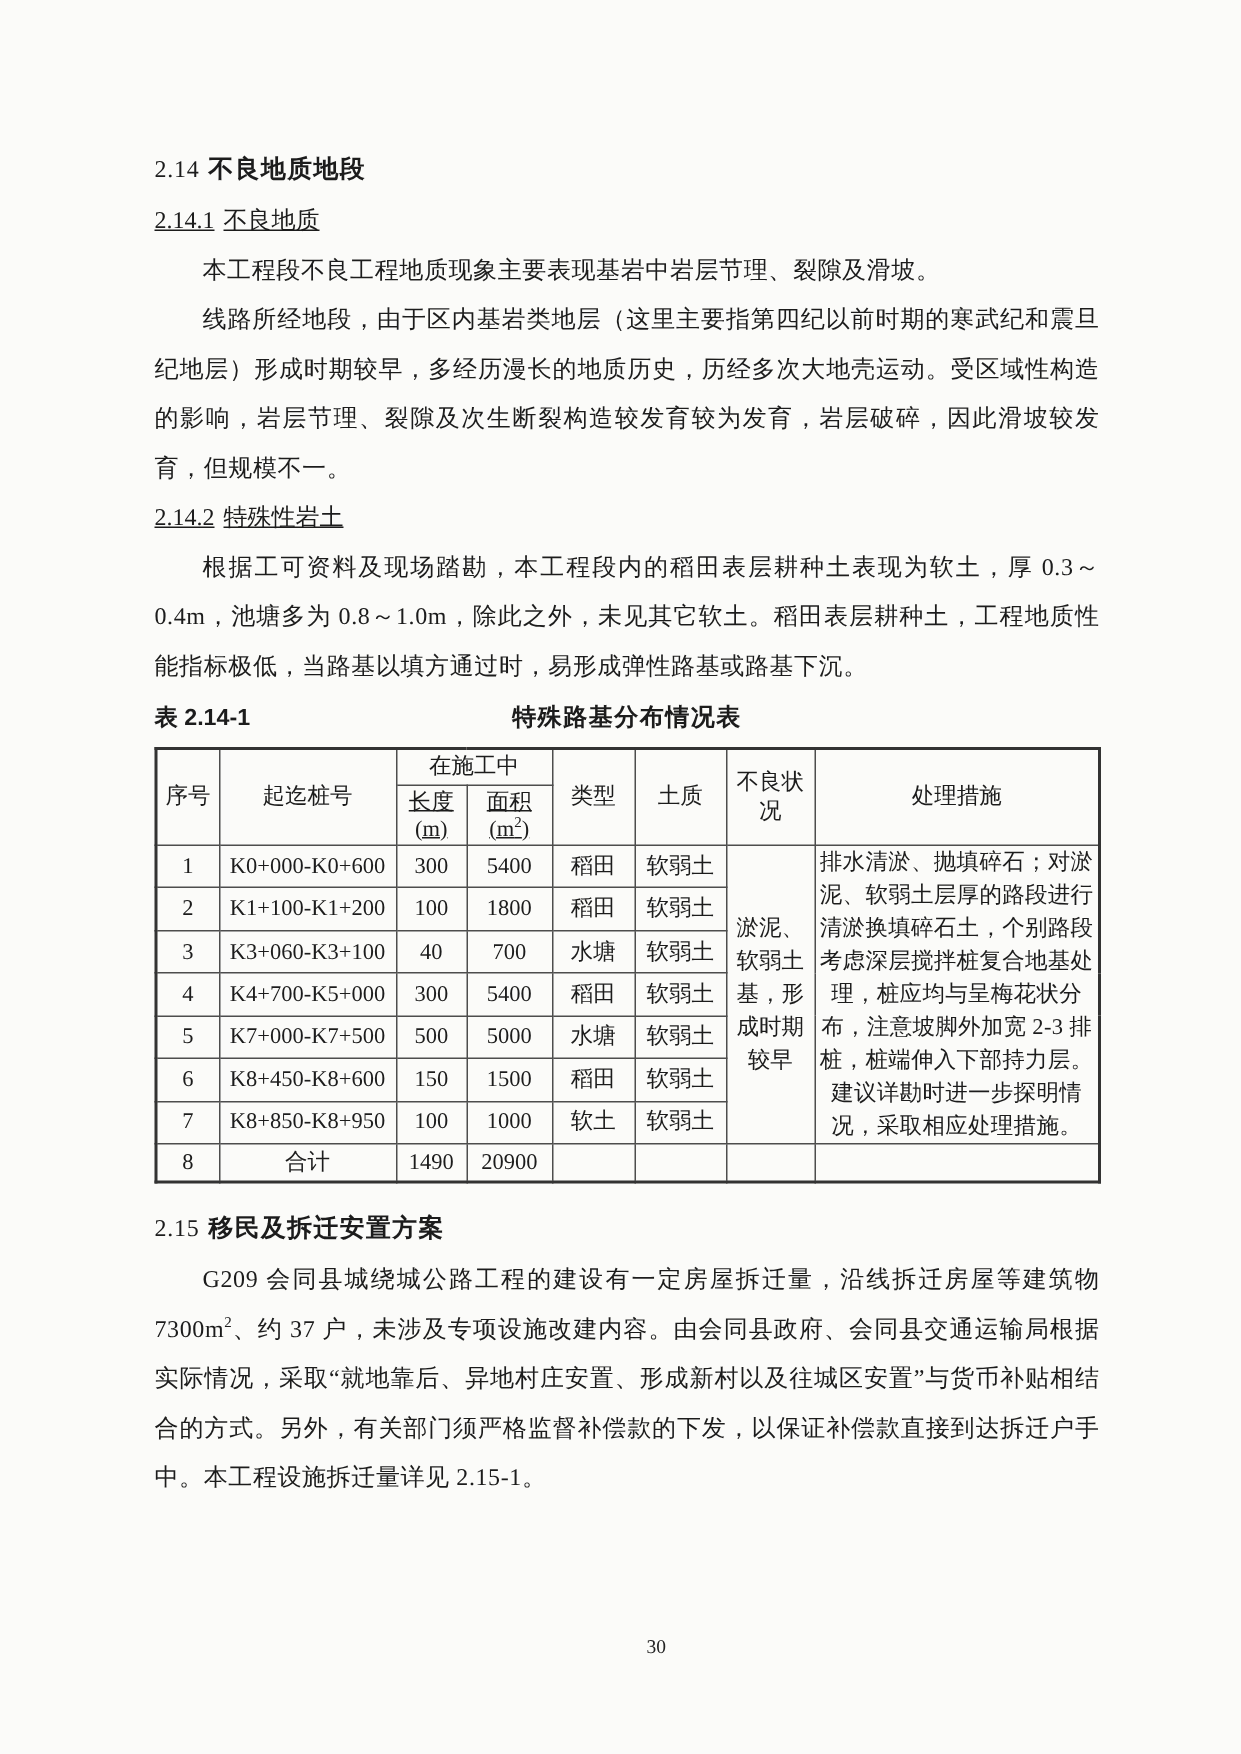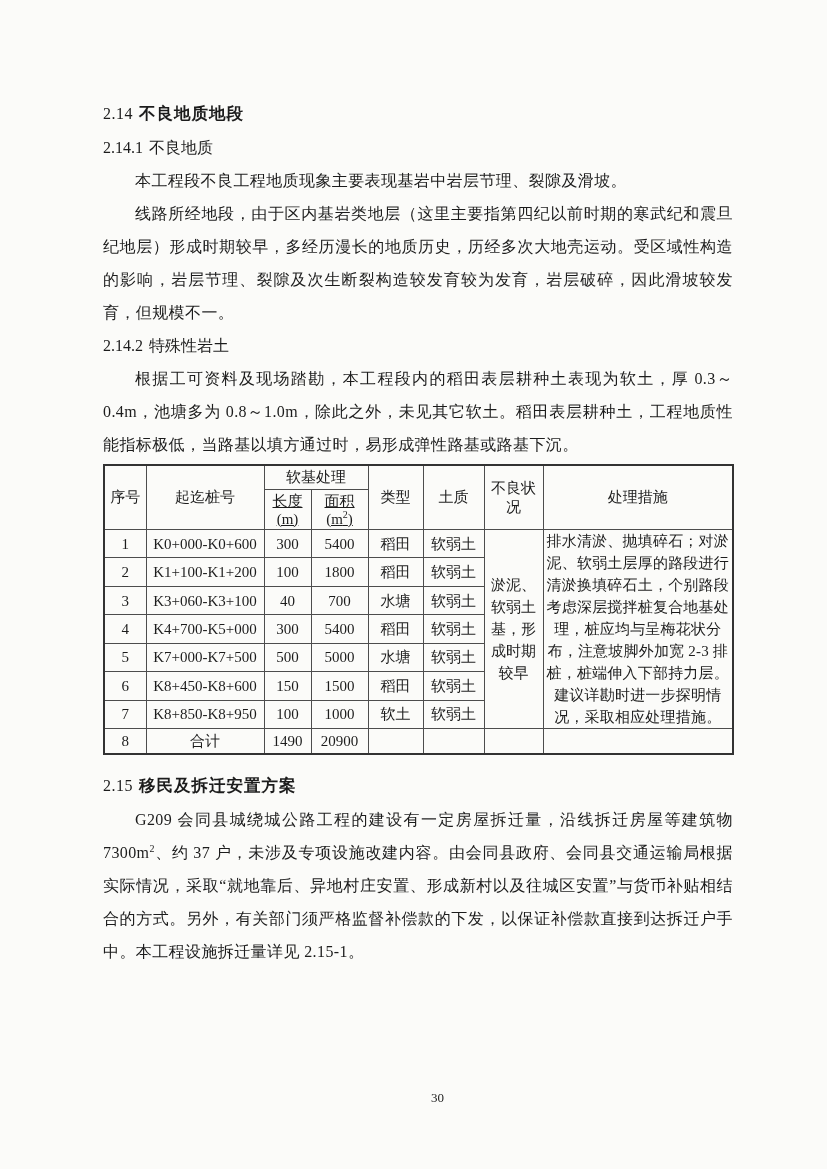--- a/index.html
+++ b/index.html
@@ -29,20 +29,21 @@
     font-weight: bold;
     font-size: 16.5px;
     letter-spacing: 1px;
     margin-left: 6px;
     text-align: right;
   }
   .h2 {
     font-size: 16px;
     line-height: 33px;
     white-space: nowrap;
+    text-decoration: underline;
   }
   .h2 .h-num { margin-right: 6px; }
   .para {
     margin: 0;
     font-size: 16px;
     line-height: 33px;
     text-indent: 2em;
     text-align: justify;
     letter-spacing: 0.4px;
   }
@@ -135,37 +136,41 @@
 
     <p class="para">本工程段不良工程地质现象主要表现基岩中岩层节理、裂隙及滑坡。</p>
     <p class="para">线路所经地段，由于区内基岩类地层（这里主要指第四纪以前时期的寒武纪和震旦纪地层）形成时期较早，多经历漫长的地质历史，历经多次大地壳运动。受区域性构造的影响，岩层节理、裂隙及次生断裂构造较发育较为发育，岩层破碎，因此滑坡较发育，但规模不一。</p>
 
     <div class="h2">
       <span class="h-num">2.14.2</span><span>特殊性岩土</span>
     </div>
 
     <p class="para">根据工可资料及现场踏勘，本工程段内的稻田表层耕种土表现为软土，厚 0.3～0.4m，池塘多为 0.8～1.0m，除此之外，未见其它软土。稻田表层耕种土，工程地质性能指标极低，当路基以填方通过时，易形成弹性路基或路基下沉。</p>
 
+    <div class="tbl-caption">
+      <span class="cap-label">表 2.14-1</span>
+      <span class="cap-title">特殊路基分布情况表</span>
+    </div>
 
     <table class="dist">
       <colgroup>
         <col style="width:42px">
           <col style="width:118px">
           <col style="width:47px">
           <col style="width:57px">
         <col style="width:55px">
           <col style="width:61px">
           <col style="width:59px">
           <col style="width:190px">
       </colgroup>
       <thead>
         <tr class="hdr-top">
           <th rowspan="2">序号</th>
           <th rowspan="2">起迄桩号</th>
-          <th colspan="2">软基处理</th>
+          <th colspan="2">在施工中</th>
           <th rowspan="2">类型</th>
           <th rowspan="2">土质</th>
           <th rowspan="2">不良状况</th>
           <th rowspan="2">处理措施</th>
         </tr>
         <tr class="hdr-sub">
           <th>
             <span class="unit-line">长度</span>
             <span class="unit-line">(m)</span>
           </th>

